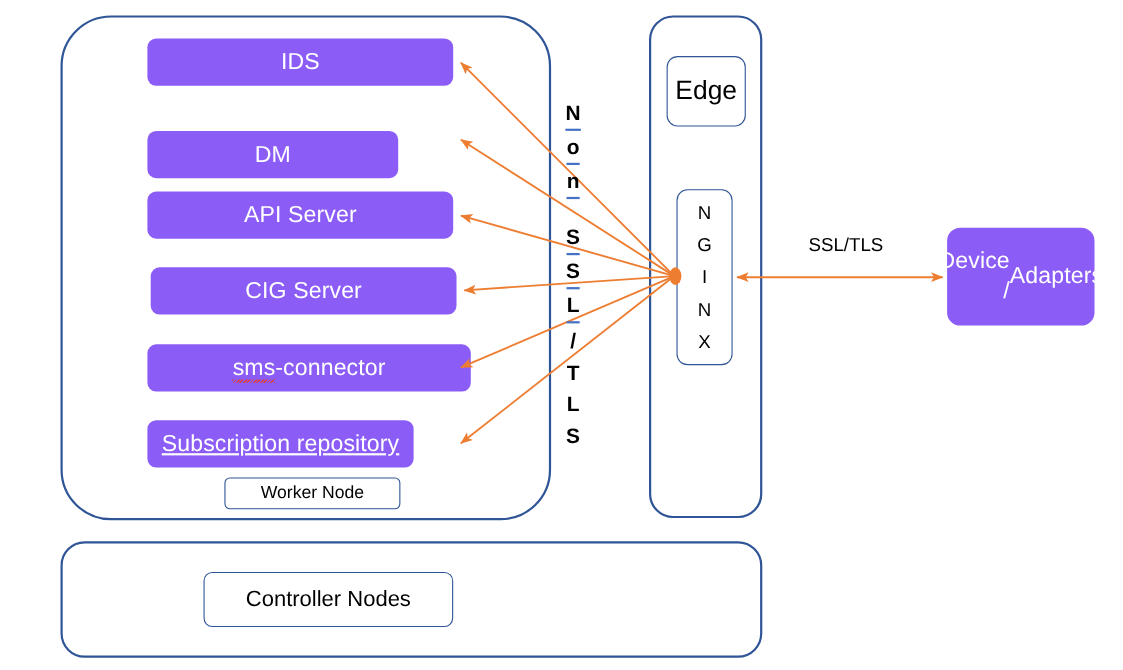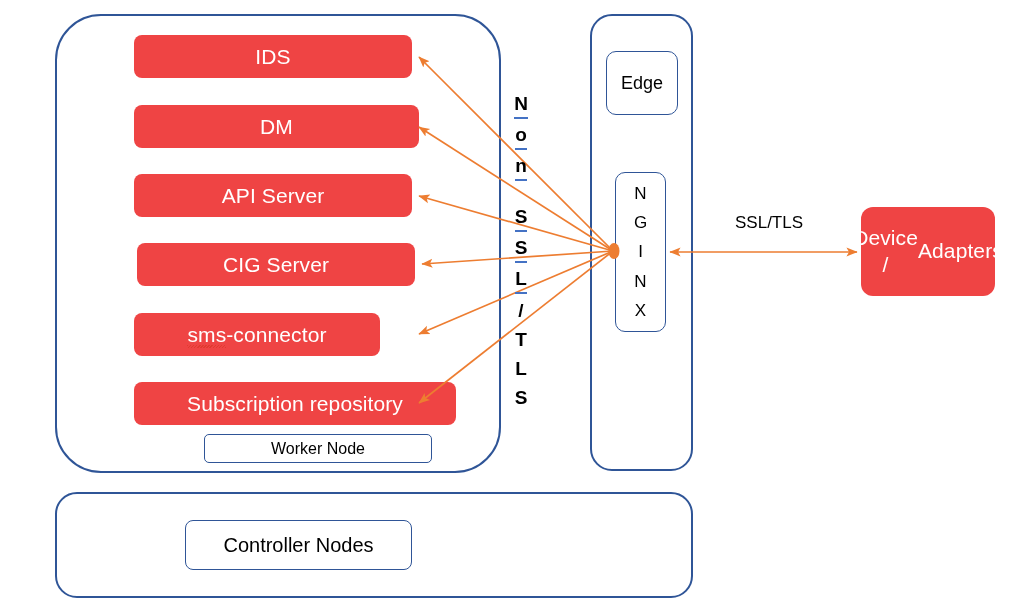--- a/index.html
+++ b/index.html
@@ -33,38 +33,38 @@
   }
   #controller-container {
     left: 55px; top: 492px; width: 638px; height: 106px;
     border-radius: 22px;
   }
 
   
   .blue-box {
     position: absolute;
     box-sizing: border-box;
-    background: #ef4444;
+    background: #8b5cf6;
     border-radius: 8px;
     color: #ffffff;
     display: flex;
     align-items: center;
     justify-content: center;
-    text-align: center;
+    text-align: right;
     font-size: 21px;
     line-height: 1.12;
     letter-spacing: 0.1px;
     user-select: none;
   }
   #box-ids        { left: 134px; top:  35px; width: 278px; height: 43px; }
-  #box-dm         { left: 134px; top: 105px; width: 285px; height: 43px; }
+  #box-dm         { left: 134px; top: 119px; width: 228px; height: 43px; }
   #box-api        { left: 134px; top: 174px; width: 278px; height: 43px; }
   #box-cig        { left: 137px; top: 243px; width: 278px; height: 43px; }
-  #box-sms        { left: 134px; top: 313px; width: 246px; height: 43px; }
-  #box-sub        { left: 134px; top: 382px; width: 322px; height: 43px; }
+  #box-sms        { left: 134px; top: 313px; width: 294px; height: 43px; }
+  #box-sub        { left: 134px; top: 382px; width: 242px; height: 43px; text-decoration: underline; }
   #box-device {
     left: 861px; top: 207px; width: 134px; height: 89px;
     border-radius: 12px;
     font-size: 21px;
     flex-direction: row;
     line-height: 1.28;
   }
 
   
   .squiggle {
@@ -90,32 +90,32 @@
     border: 1px solid #2F5597;
     background: #ffffff;
     border-radius: 5px;
     display: flex;
     align-items: center;
     justify-content: center;
     color: #000000;
     user-select: none;
   }
   #box-worker-node {
-    left: 204px; top: 434px; width: 228px; height: 29px;
+    left: 204px; top: 434px; width: 160px; height: 29px;
     font-size: 16px;
   }
   #box-controller-nodes {
     left: 185px; top: 520px; width: 227px; height: 50px;
     font-size: 20px;
     border-radius: 8px;
     text-align: right;
   }
   #box-edge {
     left: 606px; top: 51px; width: 72px; height: 64px;
-    font-size: 18px;
+    font-size: 24px;
     border-radius: 10px;
   }
   #box-nginx {
     left: 615px; top: 172px; width: 51px; height: 160px;
     border-radius: 10px;
     flex-direction: column;
     font-size: 17px;
     line-height: 1.72;
   }
   #box-nginx .ng-letter { display: block; }

